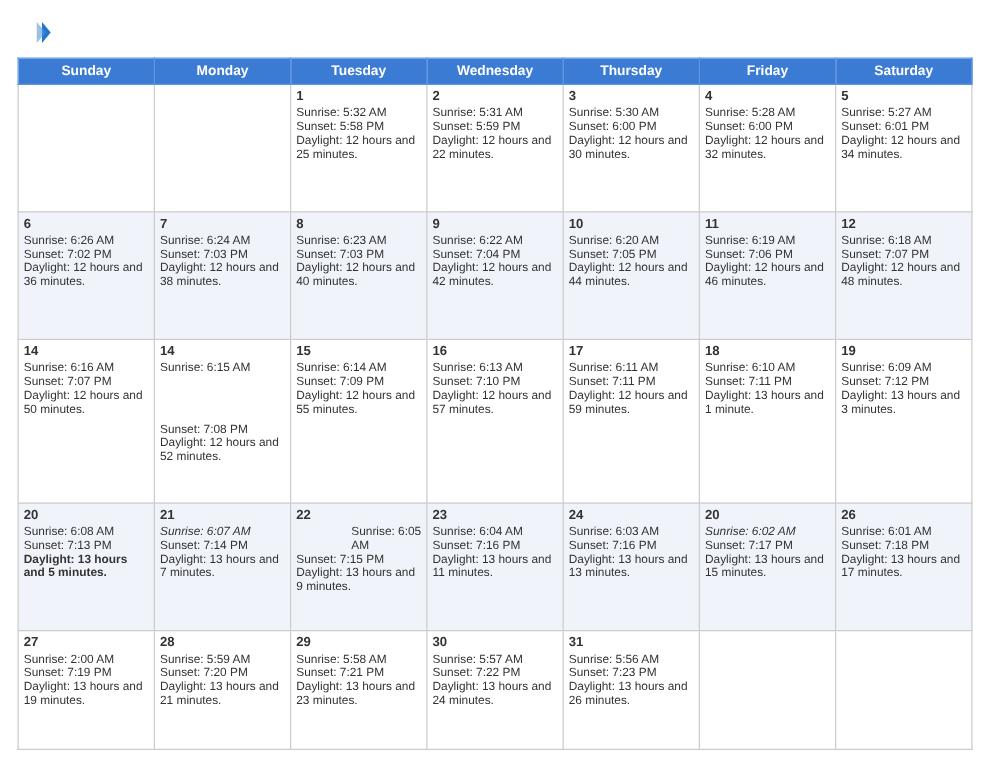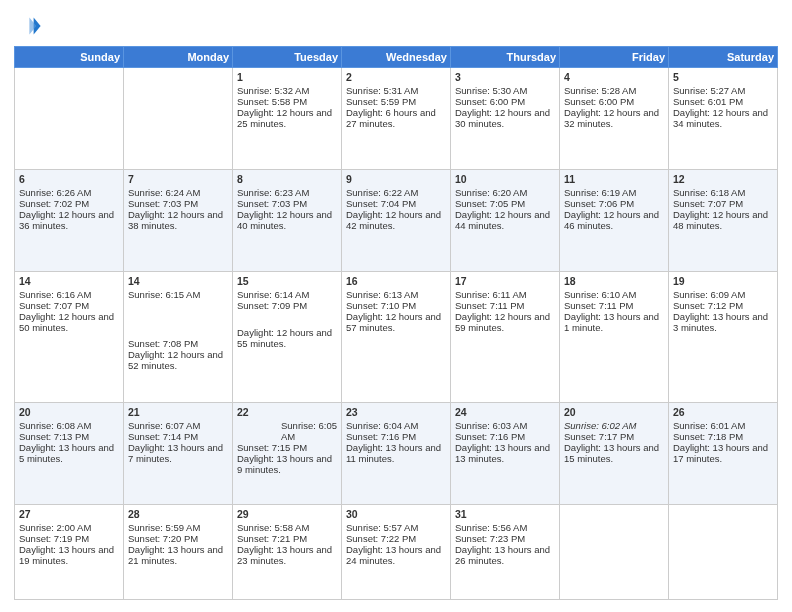--- a/index.html
+++ b/index.html
@@ -66,21 +66,21 @@
       border-collapse: collapse;
       width: 100%;
       table-layout: fixed;
     }
     .calendar th {
       background: #3b7bd4;
       color: #fff;
       font-size: 11px;
       font-weight: bold;
       padding: 4px 3px;
-      text-align: right;
+      text-align: center;
       border: 1px solid #5a95e0;
     }
     .calendar td {
       border: 1px solid #ccc;
       vertical-align: top;
       padding: 3px 4px;
       font-size: 9.5px;
       color: #333;
       height: 80px;
       background: #fff;
@@ -141,21 +141,21 @@
           <td>
             <span class="day-num">1</span>
             <span style="display: block;">Sunrise: 5:32 AM</span>
             <span style="display: block;">Sunset: 5:58 PM</span>
             <span style="display: block;">Daylight: 12 hours and 25 minutes.</span>
           </td>
           <td>
             <span class="day-num">2</span>
             <span style="display: block;">Sunrise: 5:31 AM</span>
             <span style="display: block;">Sunset: 5:59 PM</span>
-            <span style="display: block;">Daylight: 6 hours and 27 minutes.</span>
+            <span style="display: block;">Daylight: 12 hours and 22 minutes.</span>
           </td>
           <td>
             <span class="day-num">3</span>
             <span style="display: block;">Sunrise: 5:30 AM</span>
             <span style="display: block;">Sunset: 6:00 PM</span>
             <span style="display: block;">Daylight: 12 hours and 30 minutes.</span>
           </td>
           <td>
             <span class="day-num">4</span>
             <span style="display: block;">Sunrise: 5:28 AM</span>
@@ -223,21 +223,21 @@
           <td>
             <span class="day-num">14</span>
             <span style="display: block;">Sunrise: 6:15 AM</span>
             <span style="display: block; margin-top: 38px;">Sunset: 7:08 PM</span>
             <span style="display: block;">Daylight: 12 hours and 52 minutes.</span>
           </td>
           <td>
             <span class="day-num">15</span>
             <span style="display: block;">Sunrise: 6:14 AM</span>
             <span style="display: block;">Sunset: 7:09 PM</span>
-            <span style="display: block; margin-top: 16px;">Daylight: 12 hours and 55 minutes.</span>
+            <span style="display: block;">Daylight: 12 hours and 55 minutes.</span>
           </td>
           <td>
             <span class="day-num">16</span>
             <span style="display: block;">Sunrise: 6:13 AM</span>
             <span style="display: block;">Sunset: 7:10 PM</span>
             <span style="display: block;">Daylight: 12 hours and 57 minutes.</span>
           </td>
           <td>
             <span class="day-num">17</span>
             <span style="display: block;">Sunrise: 6:11 AM</span>
@@ -255,25 +255,25 @@
             <span style="display: block;">Sunrise: 6:09 AM</span>
             <span style="display: block;">Sunset: 7:12 PM</span>
             <span style="display: block;">Daylight: 13 hours and 3 minutes.</span>
           </td>
         </tr>
         <tr class="row-shade">
           <td>
             <span class="day-num">20</span>
             <span style="display: block;">Sunrise: 6:08 AM</span>
             <span style="display: block;">Sunset: 7:13 PM</span>
-            <span style="display: block;">Daylight: 13 hours and 5 minutes.</span>
+            <span style="display: block; font-weight: bold;">Daylight: 13 hours and 5 minutes.</span>
           </td>
           <td>
             <span class="day-num">21</span>
-            <span style="display: block;">Sunrise: 6:07 AM</span>
+            <span style="display: block; font-style: italic;">Sunrise: 6:07 AM</span>
             <span style="display: block;">Sunset: 7:14 PM</span>
             <span style="display: block;">Daylight: 13 hours and 7 minutes.</span>
           </td>
           <td>
             <span class="day-num">22</span>
             <span style="display: block; margin-left: 44px;">Sunrise: 6:05 AM</span>
             <span style="display: block;">Sunset: 7:15 PM</span>
             <span style="display: block;">Daylight: 13 hours and 9 minutes.</span>
           </td>
           <td>

